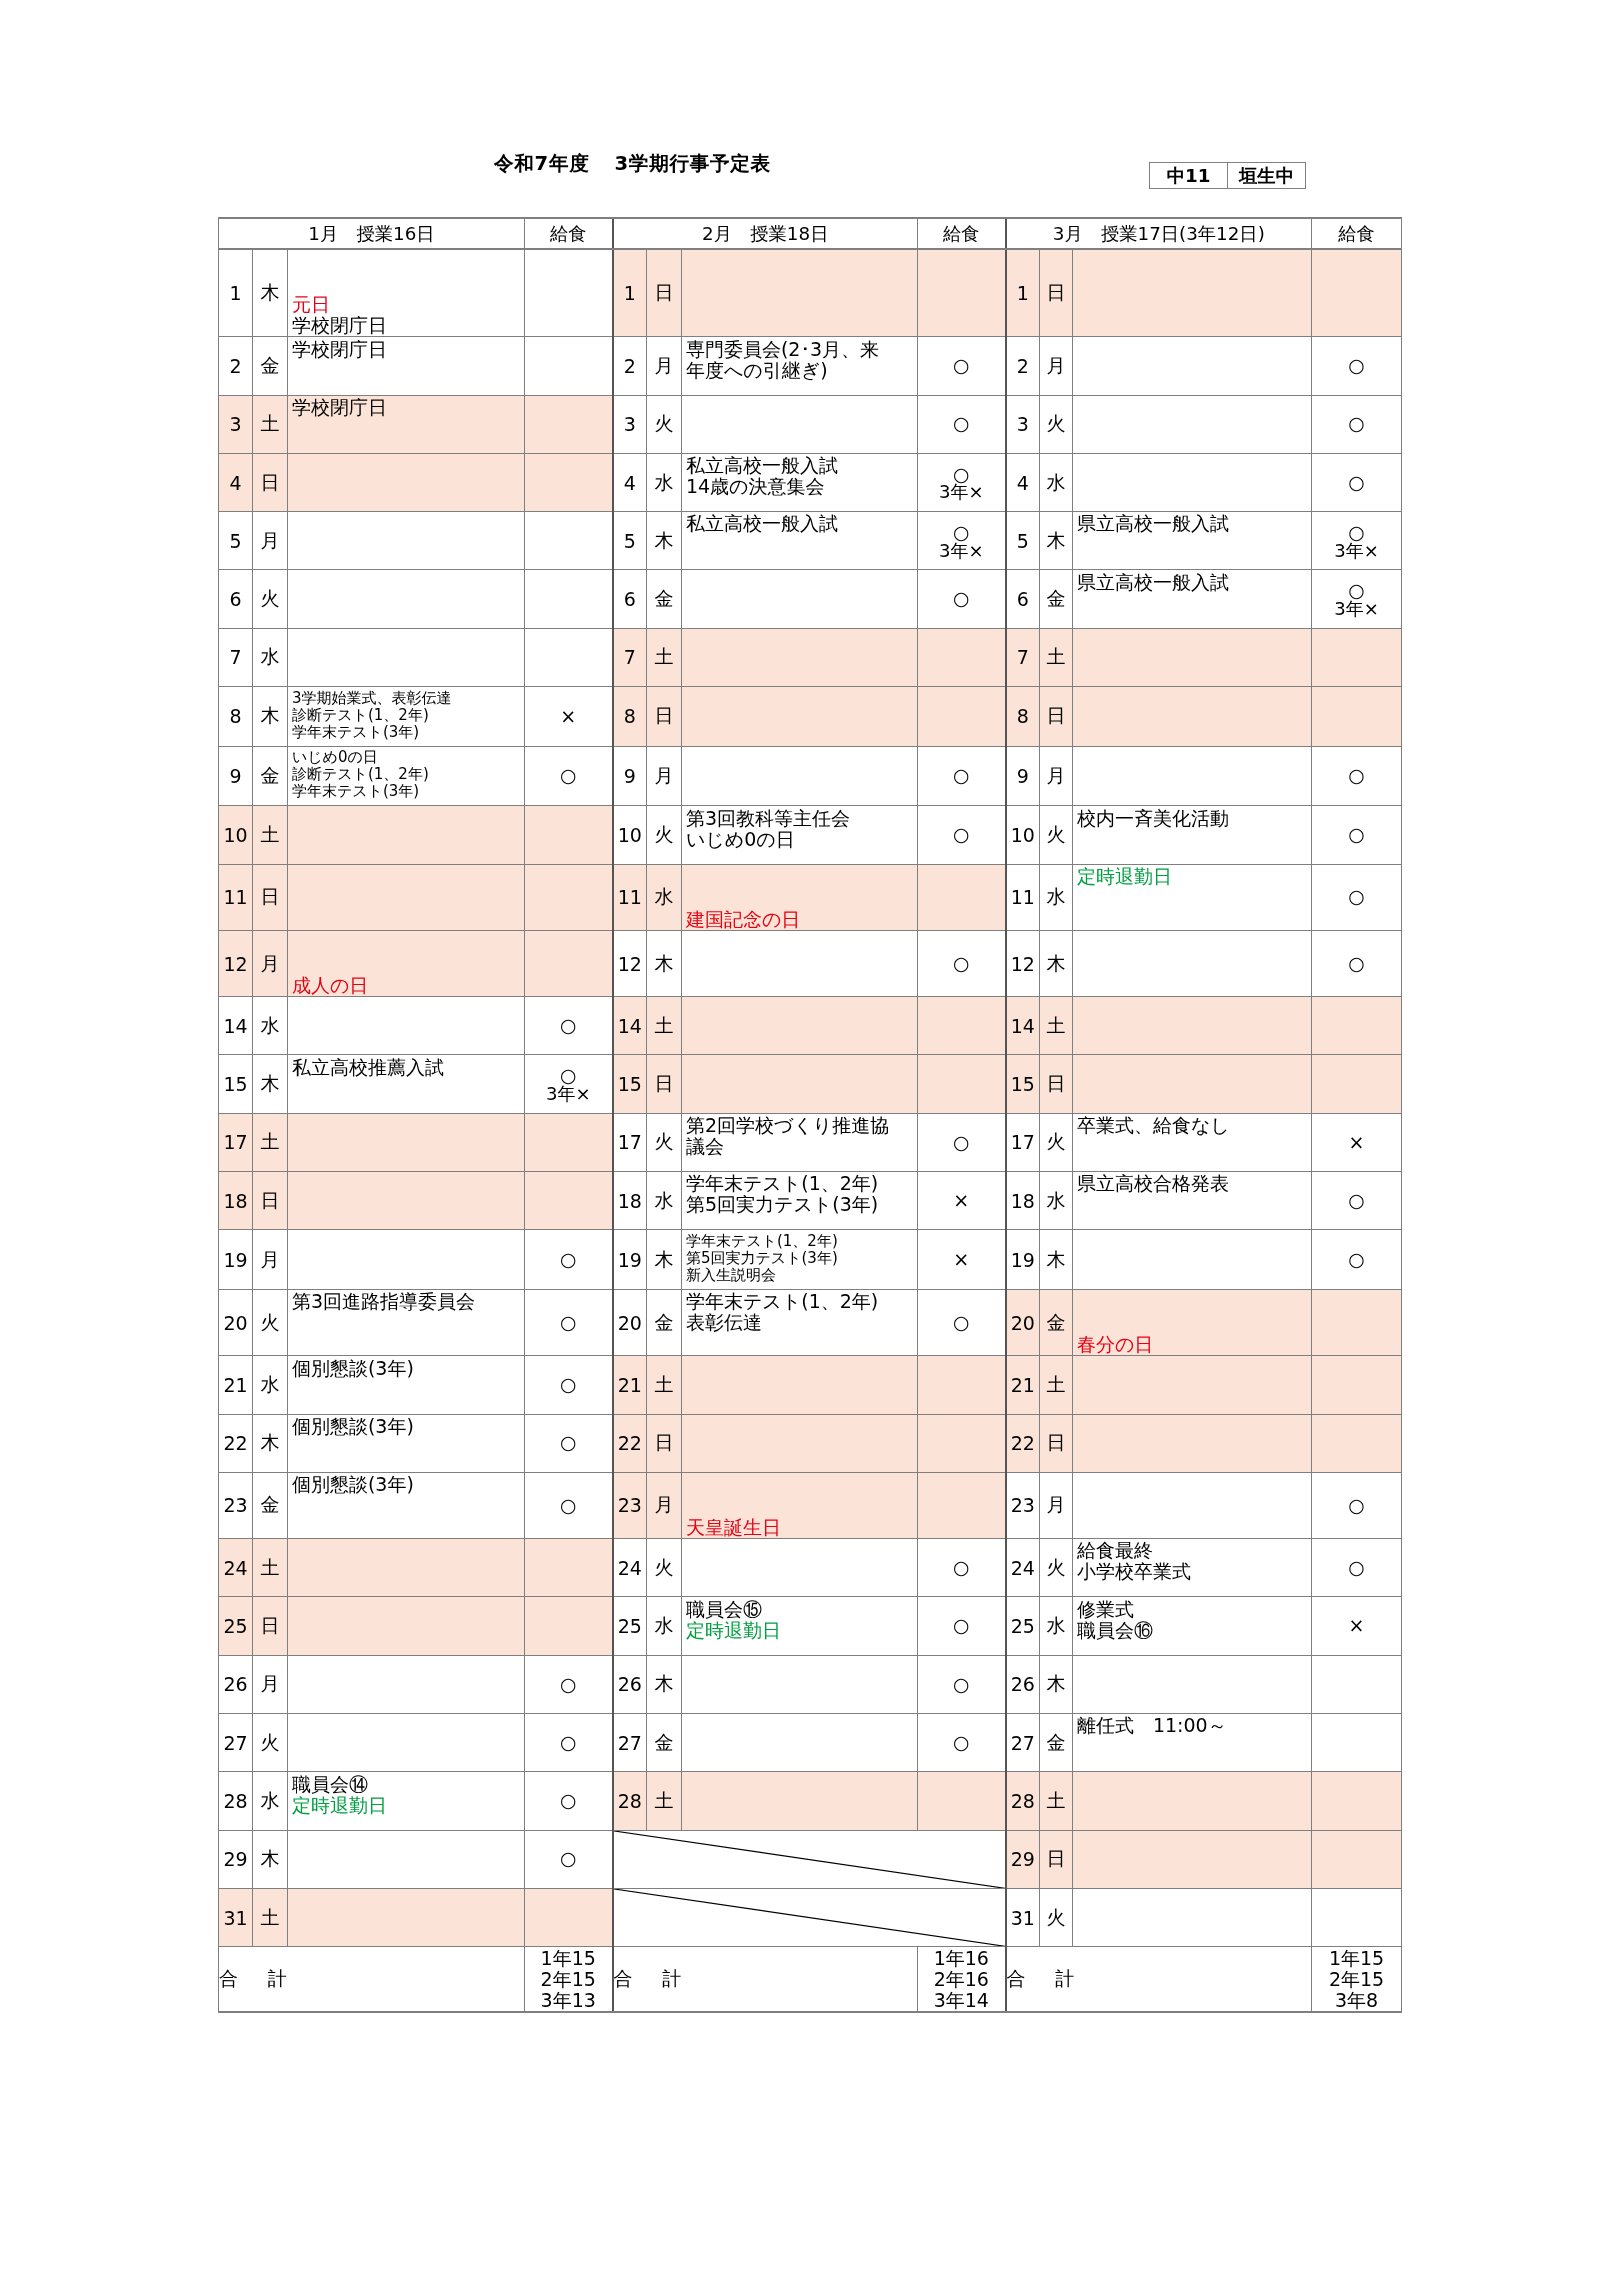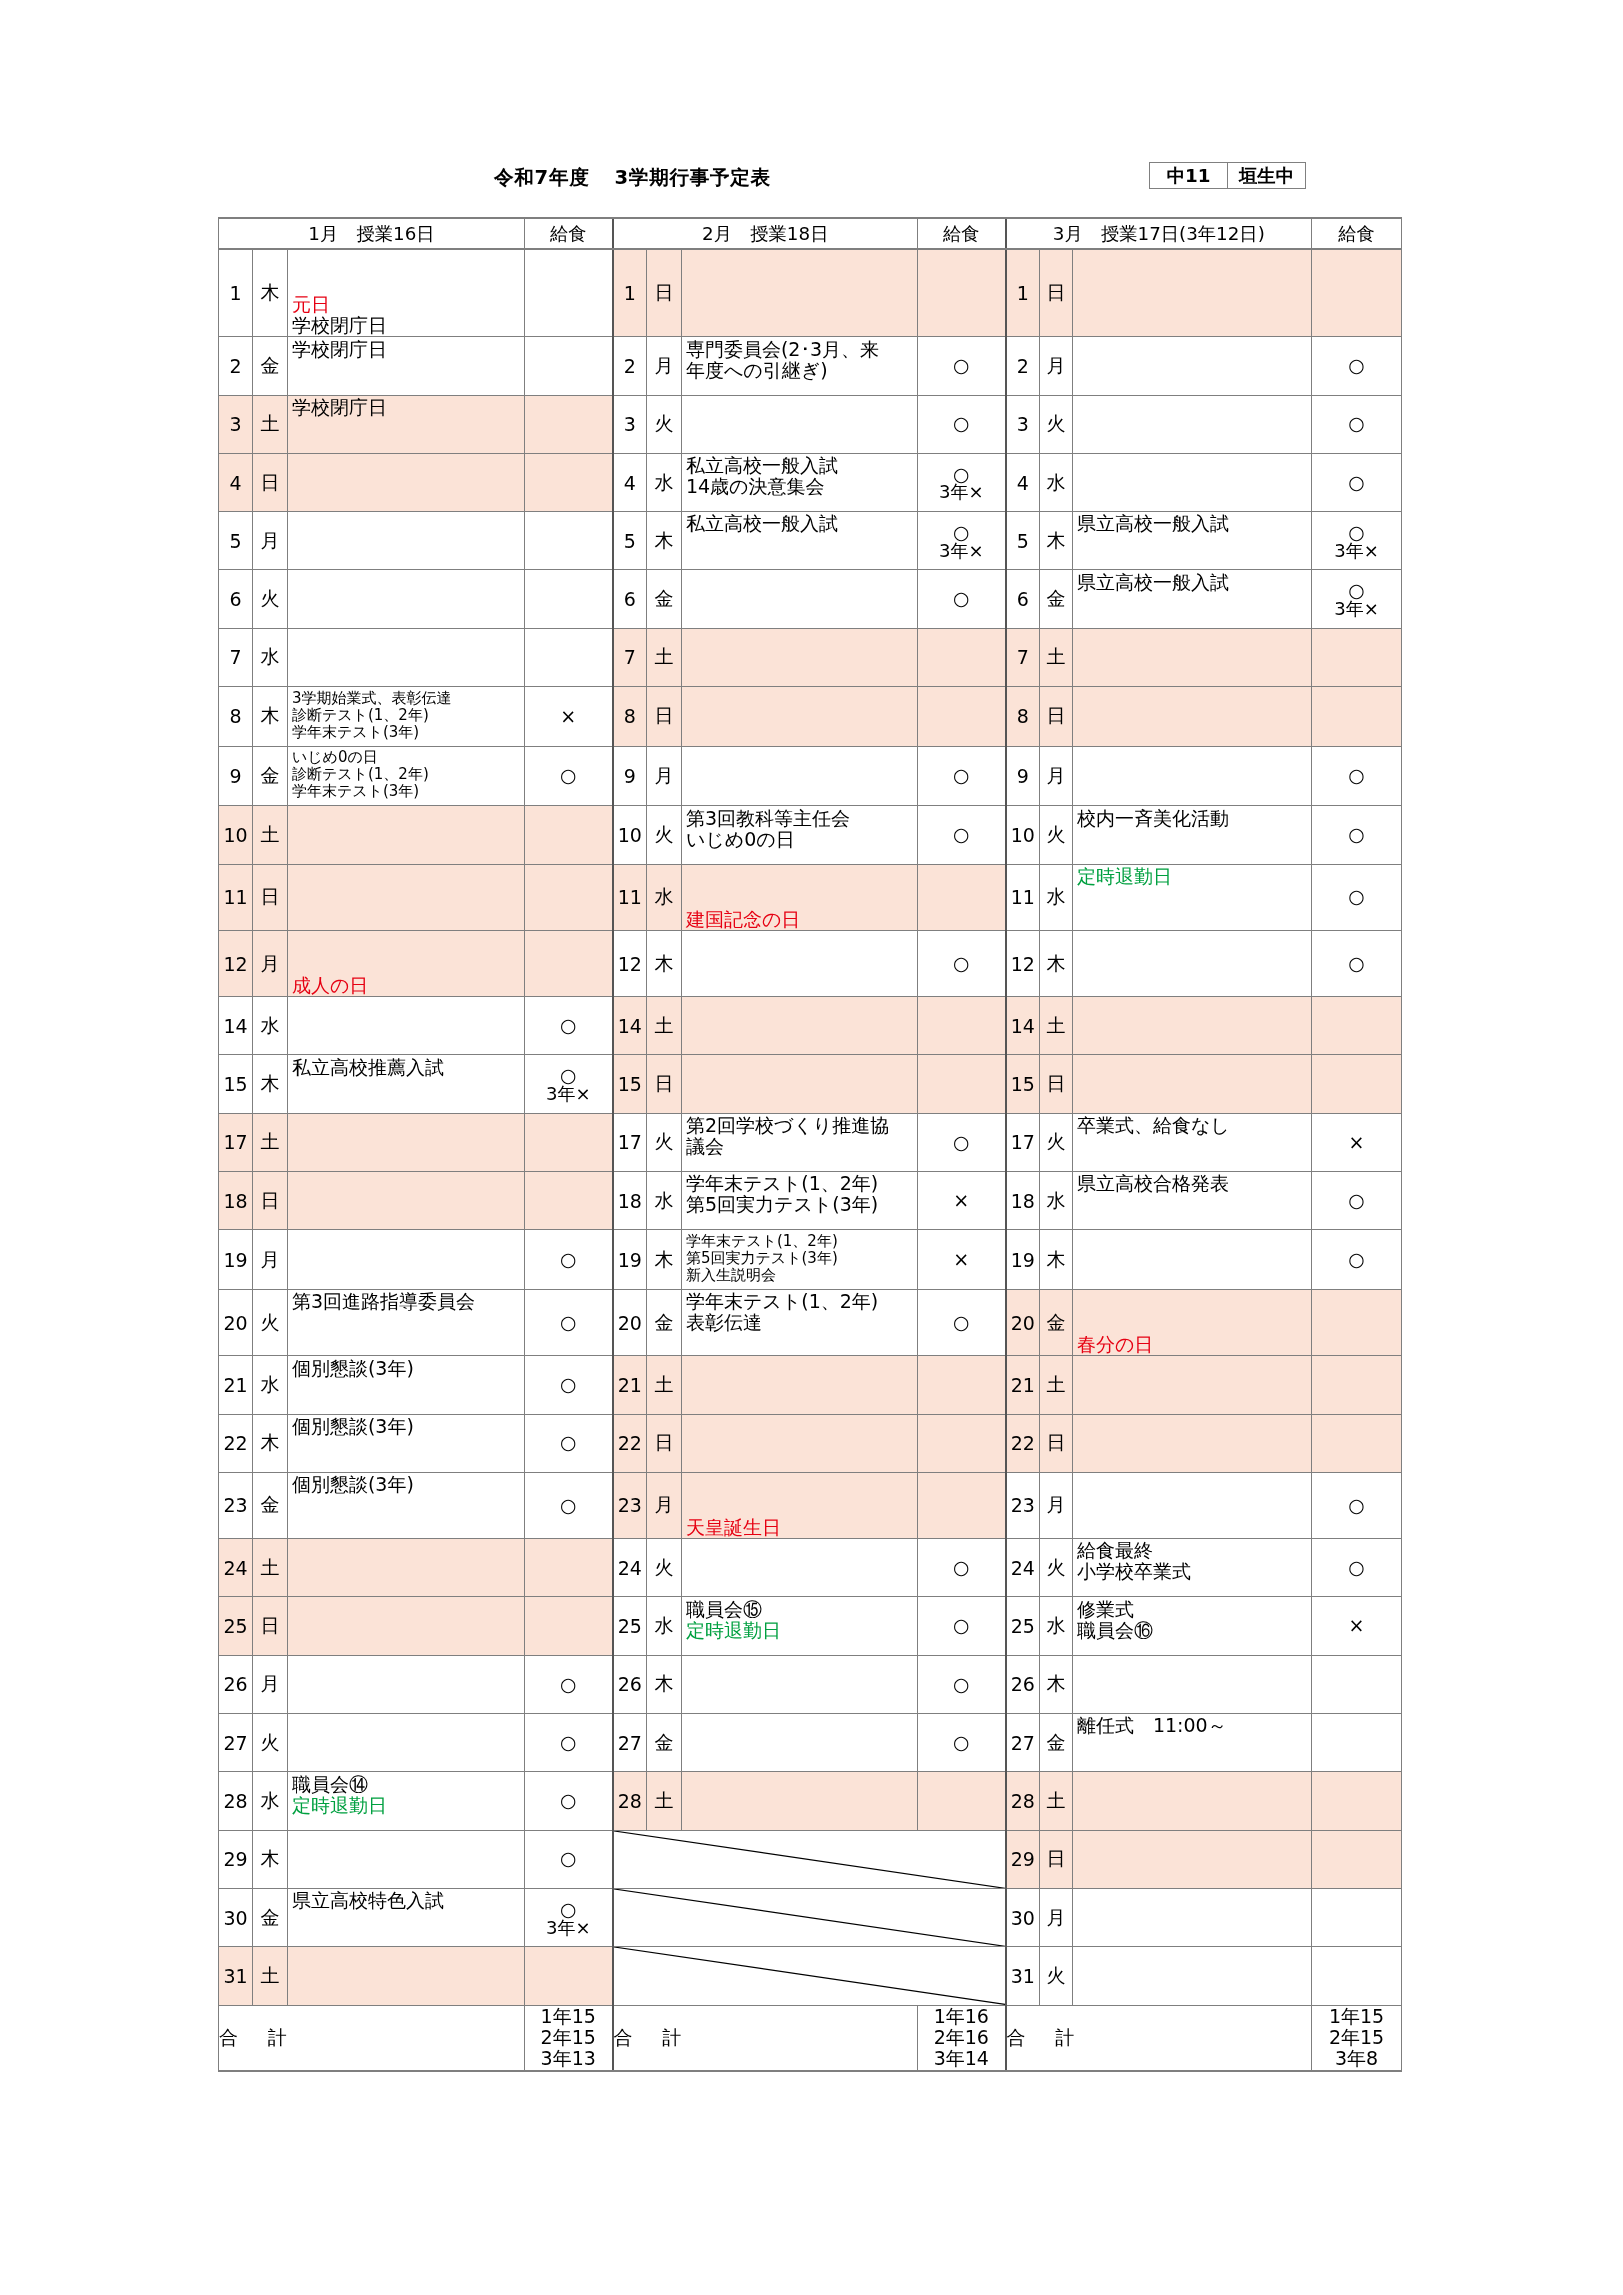--- a/index.html
+++ b/index.html
@@ -1,17 +1,17 @@
 <!DOCTYPE html>
 <html style="font-size:10.5px"><head>
 <meta charset="utf-8">
 <style>
   html, body { margin:0; padding:0; background:#ffffff; }
   body { width:1623px; height:2295px; position:relative; font-family:"DejaVu Sans","Liberation Sans",sans-serif; color:#000; }
-  .title { position:absolute; left:494px; top:164px; font-size:19.6px; font-weight:bold; letter-spacing:0.7px; }
+  .title { position:absolute; left:494px; top:150px; font-size:19.6px; font-weight:bold; letter-spacing:0.7px; }
   .title span { margin-right:25px; }
   .school-box { position:absolute; left:1149px; top:162px; height:25px; display:flex; border:1.3px solid #808080; font-size:18.3px; font-weight:bold; }
   .school-box div { display:flex; align-items:center; justify-content:center;text-align:center; }
   .school-box .code { width:77px; border-right:1.3px solid #808080; }
   .school-box .name { width:77px; }
 
   table.sched { position:absolute; left:218px; top:217px; border-collapse:collapse; table-layout:fixed; width:1182px; }
   table.sched td { border:1.3px solid #7f7f7f; padding:0; font-size:19px; vertical-align:middle; }
   table.sched tr.hdr td { height:29px; text-align:center; font-size:18.3px; border-top:2px solid #7f7f7f; border-bottom:2px solid #7f7f7f; }
   table.sched tr.day td { height:56px; }
@@ -523,37 +523,20 @@
           <svg viewBox="0 0 100 100" preserveAspectRatio="none">
             <line x1="0" y1="0" x2="100" y2="100" stroke="#000" stroke-width="1.2" vector-effect="non-scaling-stroke"></line>
           </svg>
         </td>
         <td class="d hol blockL">29</td>
         <td class="w hol">日</td>
         <td class="ev hol"></td>
         <td class="lu hol"><span></span></td>
       </tr>
       <tr class="day">
-        <td class="d">30</td>
-        <td class="w">金</td>
-        <td class="ev">
-          <span class="l">県立高校特色入試</span>
-        </td>
-        <td class="lu"><span>○</span><span class="sub">3年×</span></td>
-        <td colspan="4" class="na blockL">
-          <svg viewBox="0 0 100 100" preserveAspectRatio="none">
-            <line x1="0" y1="0" x2="100" y2="100" stroke="#000" stroke-width="1.2" vector-effect="non-scaling-stroke"></line>
-          </svg>
-        </td>
-        <td class="d blockL">30</td>
-        <td class="w">月</td>
-        <td class="ev"></td>
-        <td class="lu"><span></span></td>
-      </tr>
-      <tr class="day">
         <td class="d hol">31</td>
         <td class="w hol">土</td>
         <td class="ev hol"></td>
         <td class="lu hol"><span></span></td>
         <td colspan="4" class="na blockL">
           <svg viewBox="0 0 100 100" preserveAspectRatio="none">
             <line x1="0" y1="0" x2="100" y2="100" stroke="#000" stroke-width="1.2" vector-effect="non-scaling-stroke"></line>
           </svg>
         </td>
         <td class="d blockL">31</td>

